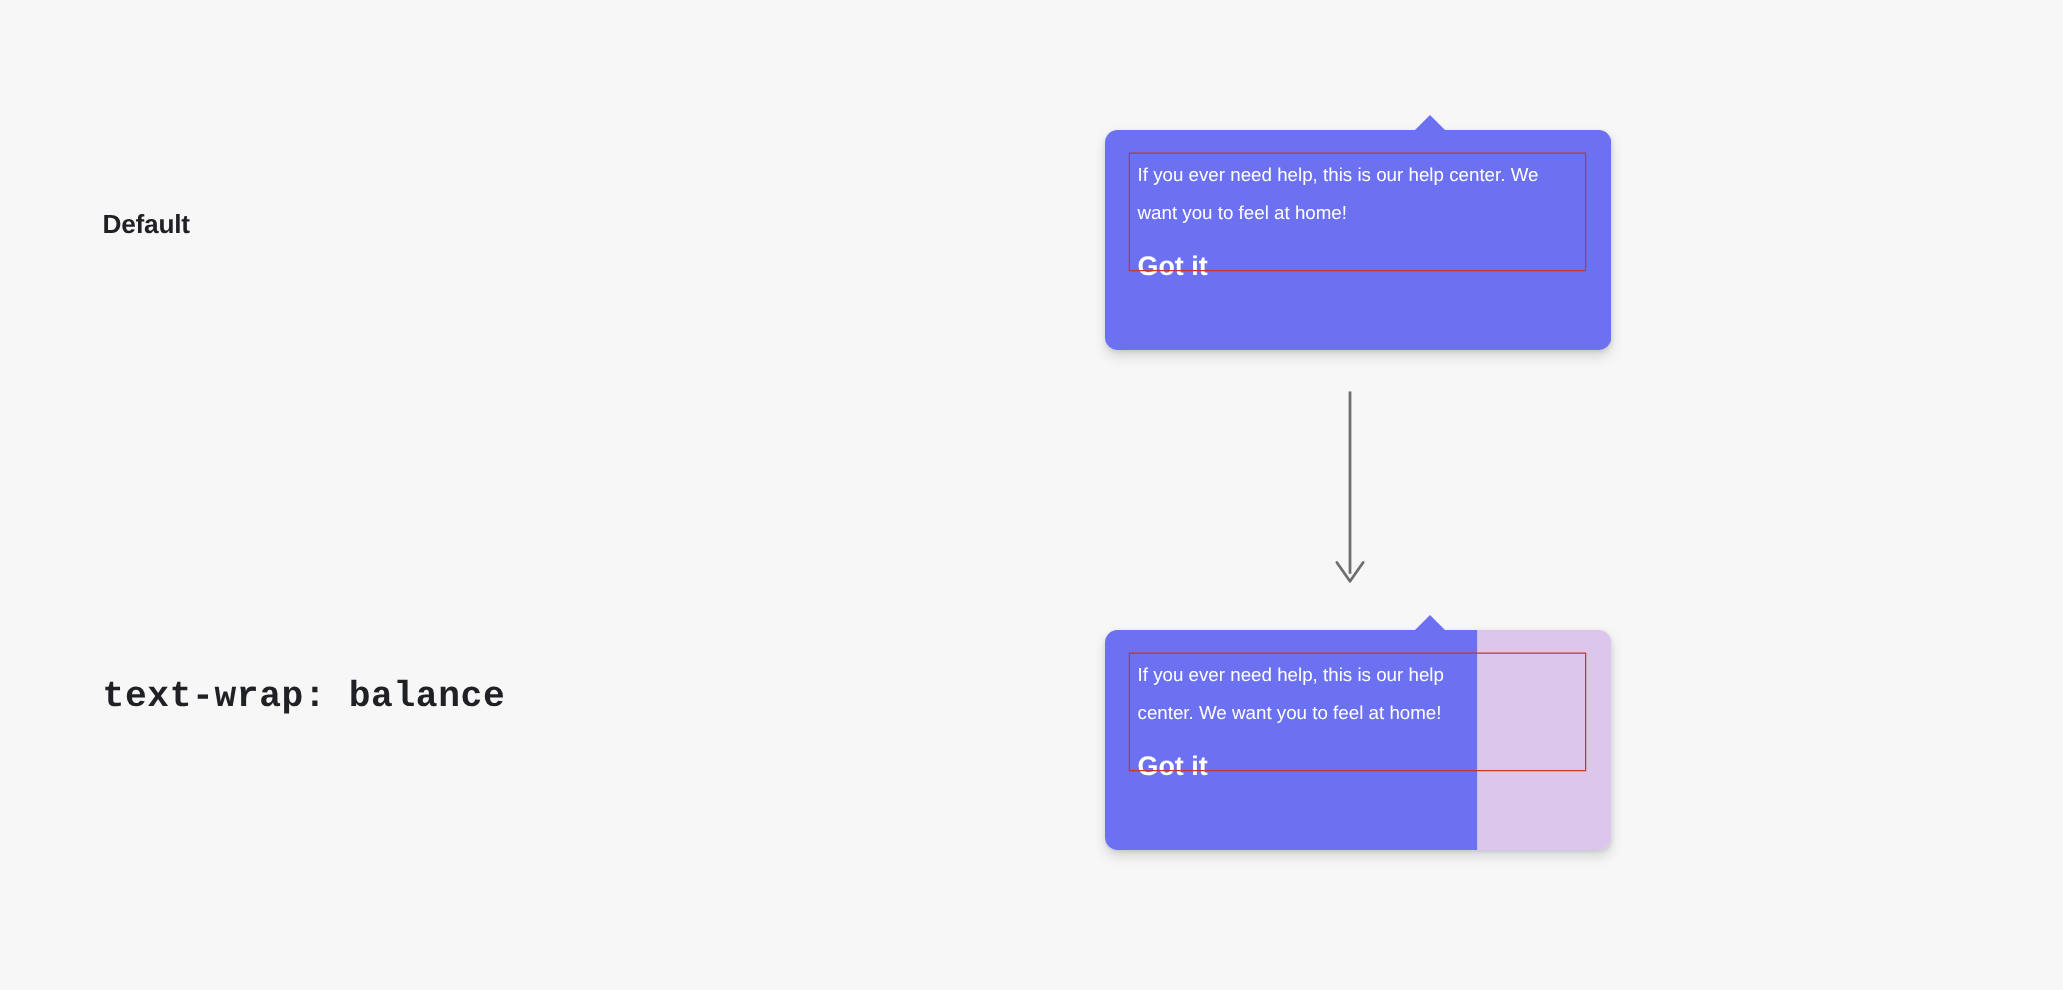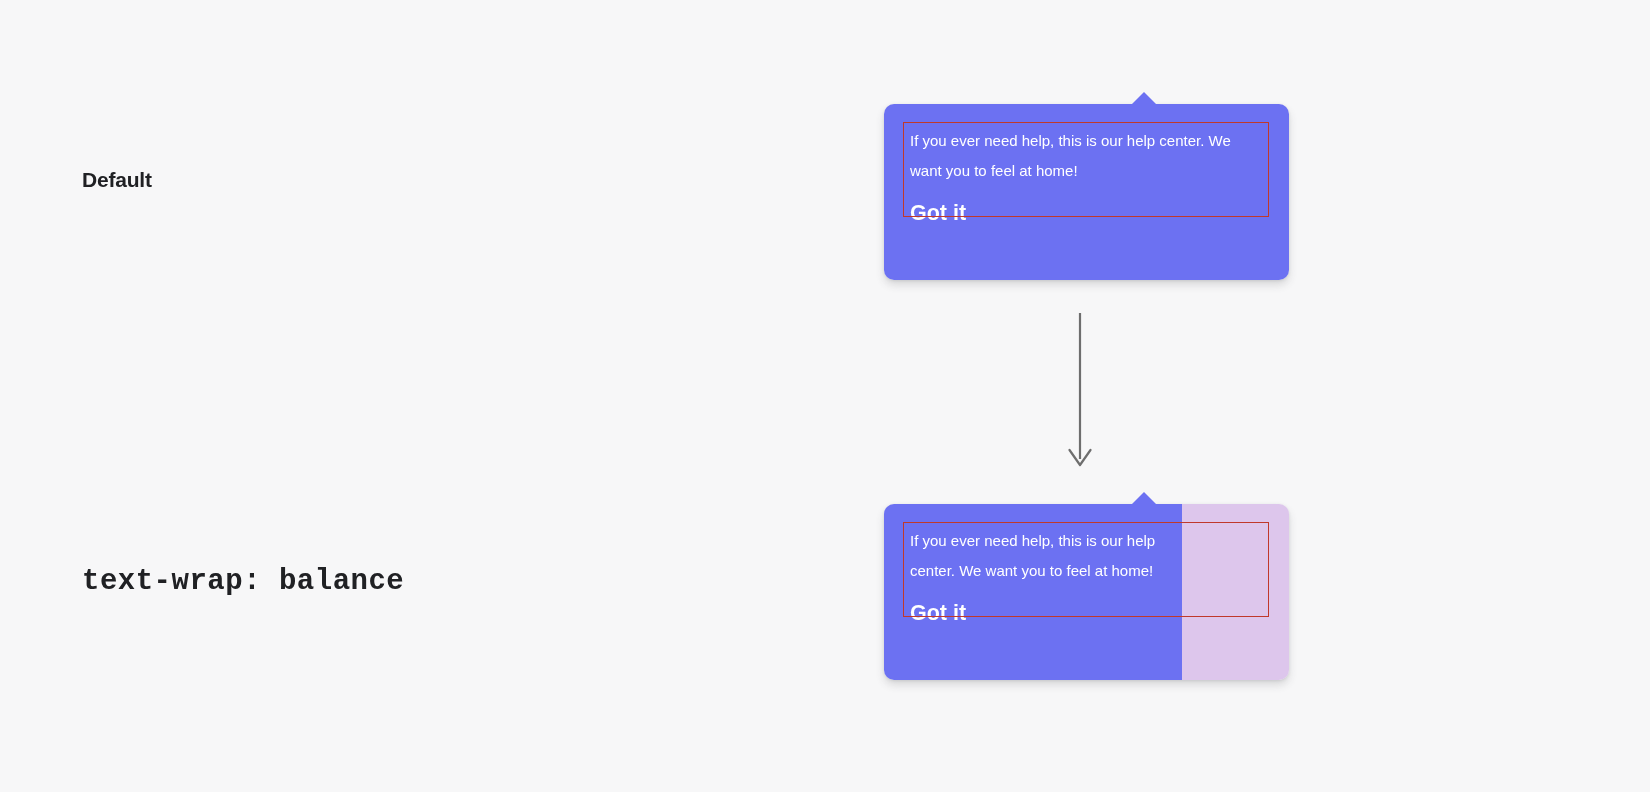--- a/index.html
+++ b/index.html
@@ -36,21 +36,20 @@
     letter-spacing: -0.2px;
     font-family: "Liberation Sans", sans-serif;
   }
   .row-label.balance {
     left: 82px;
     top: 541px;
     font-size: 29px;
     font-weight: 700;
     letter-spacing: 0.5px;
     font-family: "Liberation Mono", monospace;
-    margin-top: 24px;
   }
 
   
   .tooltip {
     position: absolute;
     border-radius: 10px;
     box-sizing: border-box;
     box-shadow: 0 5px 9px rgba(60, 64, 67, 0.16), 0 1px 3px rgba(60, 64, 67, 0.12);
     overflow: visible;
   }

